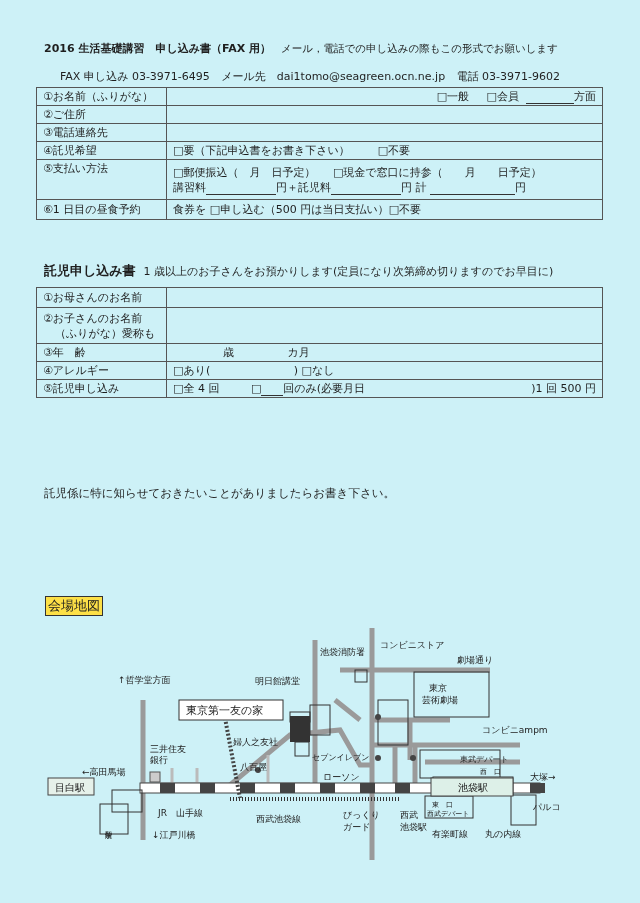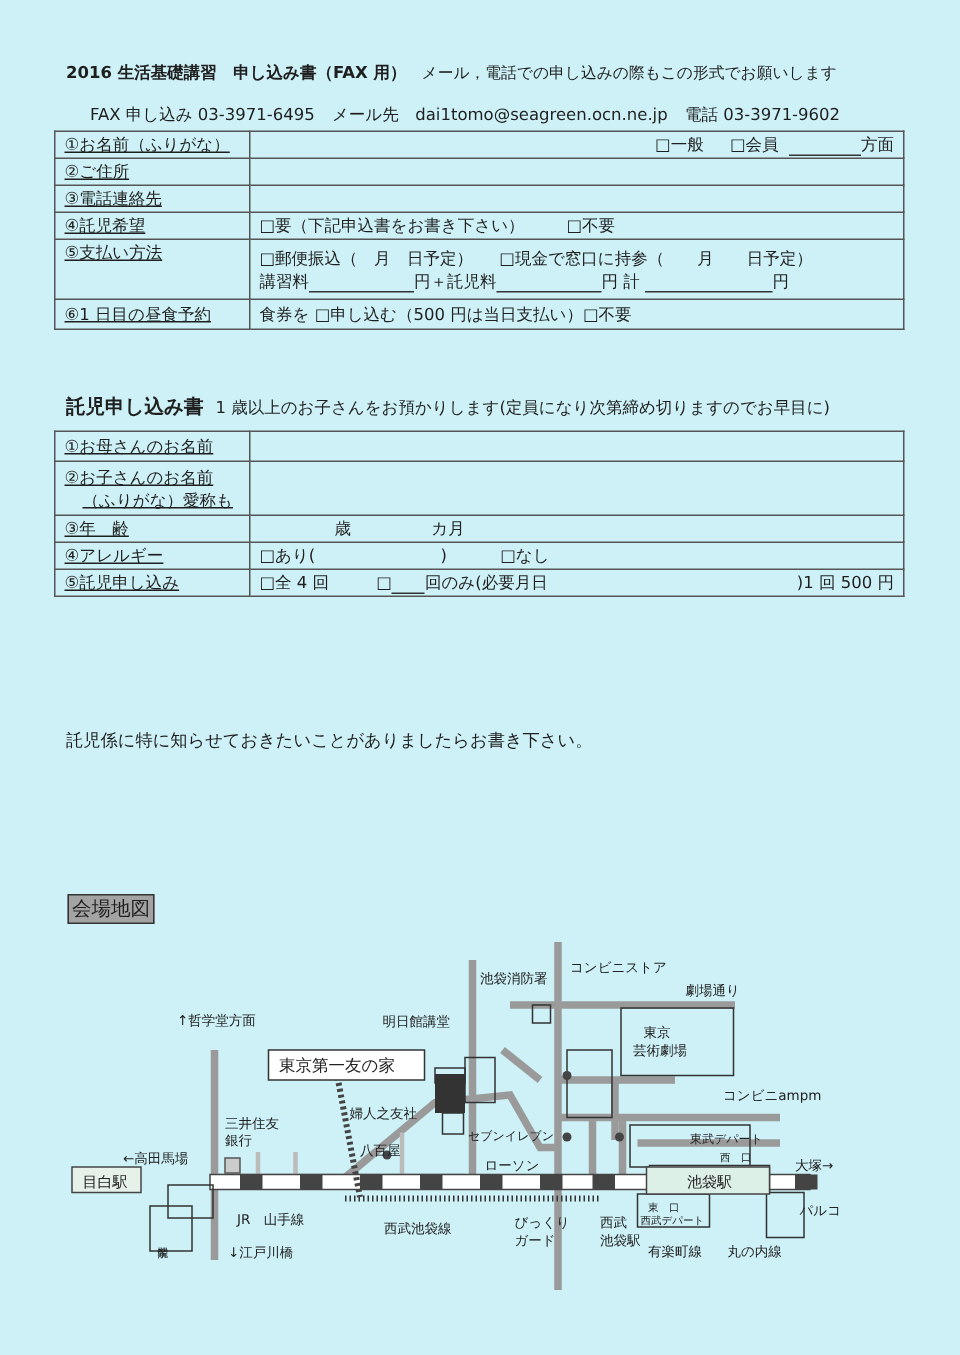--- a/index.html
+++ b/index.html
@@ -12,36 +12,36 @@
   }
   .page { position: absolute; left: 0; top: 0; width: 640px; height: 903px; }
   .title-line { position: absolute; left: 44px; top: 40px; font-size: 12.5px; white-space: nowrap; }
   .title-line .main { font-weight: bold; font-size: 11px; }
   .title-line .note { font-size: 10.5px; margin-left: 6px; }
   .contact-line { position: absolute; left: 60px; top: 69px; font-size: 11px; white-space: nowrap; }
   .contact-line span { margin-right: 8px; }
 
   table.form { position: absolute; border-collapse: collapse; font-size: 11px; }
   table.form td { border: 1px solid #555; padding: 1px 6px; vertical-align: middle; line-height: 15px; }
-  table.form td.label { width: 130px; text-decoration: underline; }
+  table.form td.label { width: 130px; }
   #t1 { left: 36px; top: 87px; width: 567px; }
   #t2 { left: 36px; top: 287px; width: 567px; }
   .right { float: right; }
   .blank { display: inline-block; border-bottom: 1px solid #333; height: 12px; vertical-align: bottom; }
   .small { font-size: 11px; }
 
   .section-title { position: absolute; left: 44px; top: 262px; font-size: 12.5px; white-space: nowrap; }
   .section-title b { font-size: 13px; margin-right: 4px; }
   .note-line { position: absolute; left: 44px; top: 452px; font-size: 11.5px; margin-top: 34px; }
 
   .bring { position: absolute; left: 44px; top: 489px; font-size: 11.5px; line-height: 18.5px; }
   .bring .indent { padding-left: 18px; }
   .bring b { font-weight: bold; }
 
-  .map-title { position: absolute; left: 45px; top: 596px; font-size: 13px; border: 1px solid #333; padding: 0 2px; background: #a3a3a3; }
+  .map-title { position: absolute; left: 45px; top: 596px; font-size: 13px; border: 1px solid #333; padding: 0 2px; background: #fde047; }
   .map { position: absolute; left: 0; top: 0; width: 640px; height: 903px; }
   .map text { font-family: "DejaVu Sans", sans-serif; fill: #222; }
 </style>
 </head>
 <body>
 
 <div class="page">
 
   <div class="title-line">
     <span class="main">2016 生活基礎講習　申し込み書（FAX 用）</span>
@@ -125,21 +125,21 @@
       <td>
         <span style="margin-left:50px">歳</span>
         <span style="margin-left:50px">カ月</span>
       </td>
     </tr>
     <tr style="height:17px">
       <td class="label">④アレルギー</td>
       <td>
         <span>□あり(</span>
         <span style="margin-left:80px">)</span>
-        <span style="margin-left:32px">□なし</span>
+        <span style="">□なし</span>
       </td>
     </tr>
     <tr style="height:17px">
       <td class="label">⑤託児申し込み</td>
       <td>
         <span>□全 4 回</span>
         <span style="margin-left:28px">□</span><span class="blank" style="width:22px"></span><span>回のみ(必要月日</span>
         <span class="right">)1 回 500 円</span>
       </td>
     </tr>

